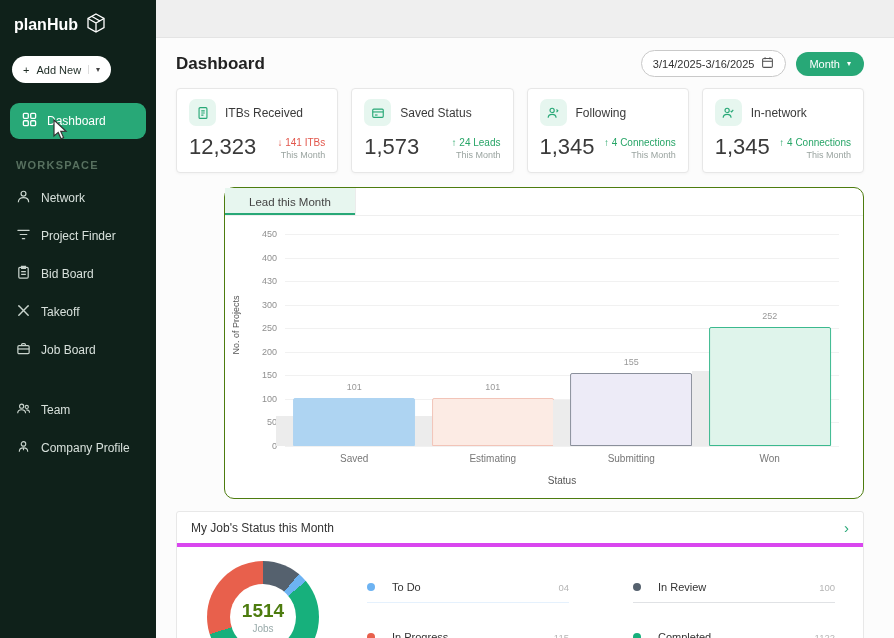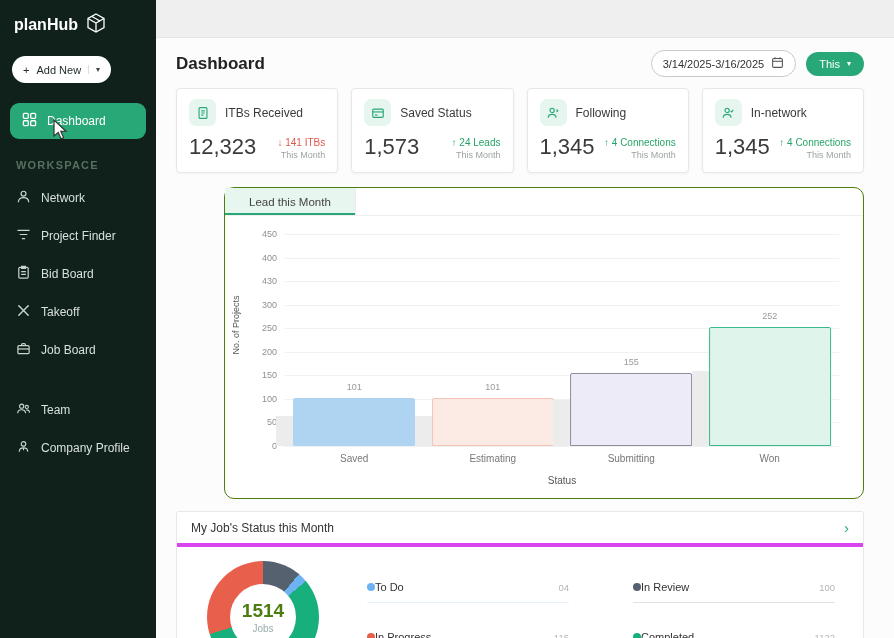--- a/index.html
+++ b/index.html
@@ -74,21 +74,21 @@
   .jobs-header { display:flex; justify-content:space-between; align-items:center; padding:8px 14px; border-bottom:4px solid #d946ef; }
   .jobs-title { font-size:12px; color:#333; }
   .jobs-chevron { color:var(--accent,#28a877); font-size:15px; cursor:pointer; line-height:1; }
   .jobs-body { display:flex; align-items:center; padding:14px 28px 18px 30px; gap:48px; }
   .donut { width:112px; height:112px; border-radius:50%; position:relative; flex-shrink:0; }
   .donut-hole { position:absolute; inset:23px; background:#fff; border-radius:50%;
     display:flex; flex-direction:column; align-items:center; justify-content:center; }
   .donut-value { font-size:19px; font-weight:bold; color:#4d7c0f; }
   .donut-label { font-size:10px; color:#9aa; margin-top:1px; }
   .legend { flex:1; display:grid; grid-template-columns:1fr 1fr; column-gap:64px; row-gap:28px; }
-  .legend-row { display:flex; align-items:center; gap:0; border-bottom:1px solid #ececec; padding-bottom:9px; }
+  .legend-row { display:flex; align-items:center; gap:17px; border-bottom:1px solid #ececec; padding-bottom:9px; }
   .legend-dot { width:8px; height:8px; border-radius:50%; flex-shrink:0; }
   .legend-label { font-size:11px; color:#333; }
   .legend-value { margin-left:auto; font-size:9.5px; color:#b5b5b5; }
 
   
   .cursor { position:absolute; left:52px; top:119px; z-index:60; pointer-events:none; }
 </style>
 </head>
 <body>
 
@@ -217,21 +217,21 @@
           <span>3/14/2025-3/16/2025</span>
           <span>
             <svg width="13" height="13" viewBox="0 0 16 16" fill="none" stroke="#555" stroke-width="1.3">
               <rect x="2" y="3" width="12" height="11" rx="1.5"></rect>
                 <path d="M2 6.5 H14"></path>
                 <path d="M5 1.5 V4 M11 1.5 V4"></path>
             </svg>
           </span>
         </div>
         <button class="month-btn">
-          <span>This</span>
+          <span>Month</span>
           <span class="caret">▾</span>
         </button>
       </div>
     </div>
 
     <div class="stats">
       <div class="stat-card">
         <div class="stat-top">
           <span class="stat-icon">
             <svg width="14" height="14" viewBox="0 0 16 16" fill="none" stroke="currentColor" stroke-width="1.3">

